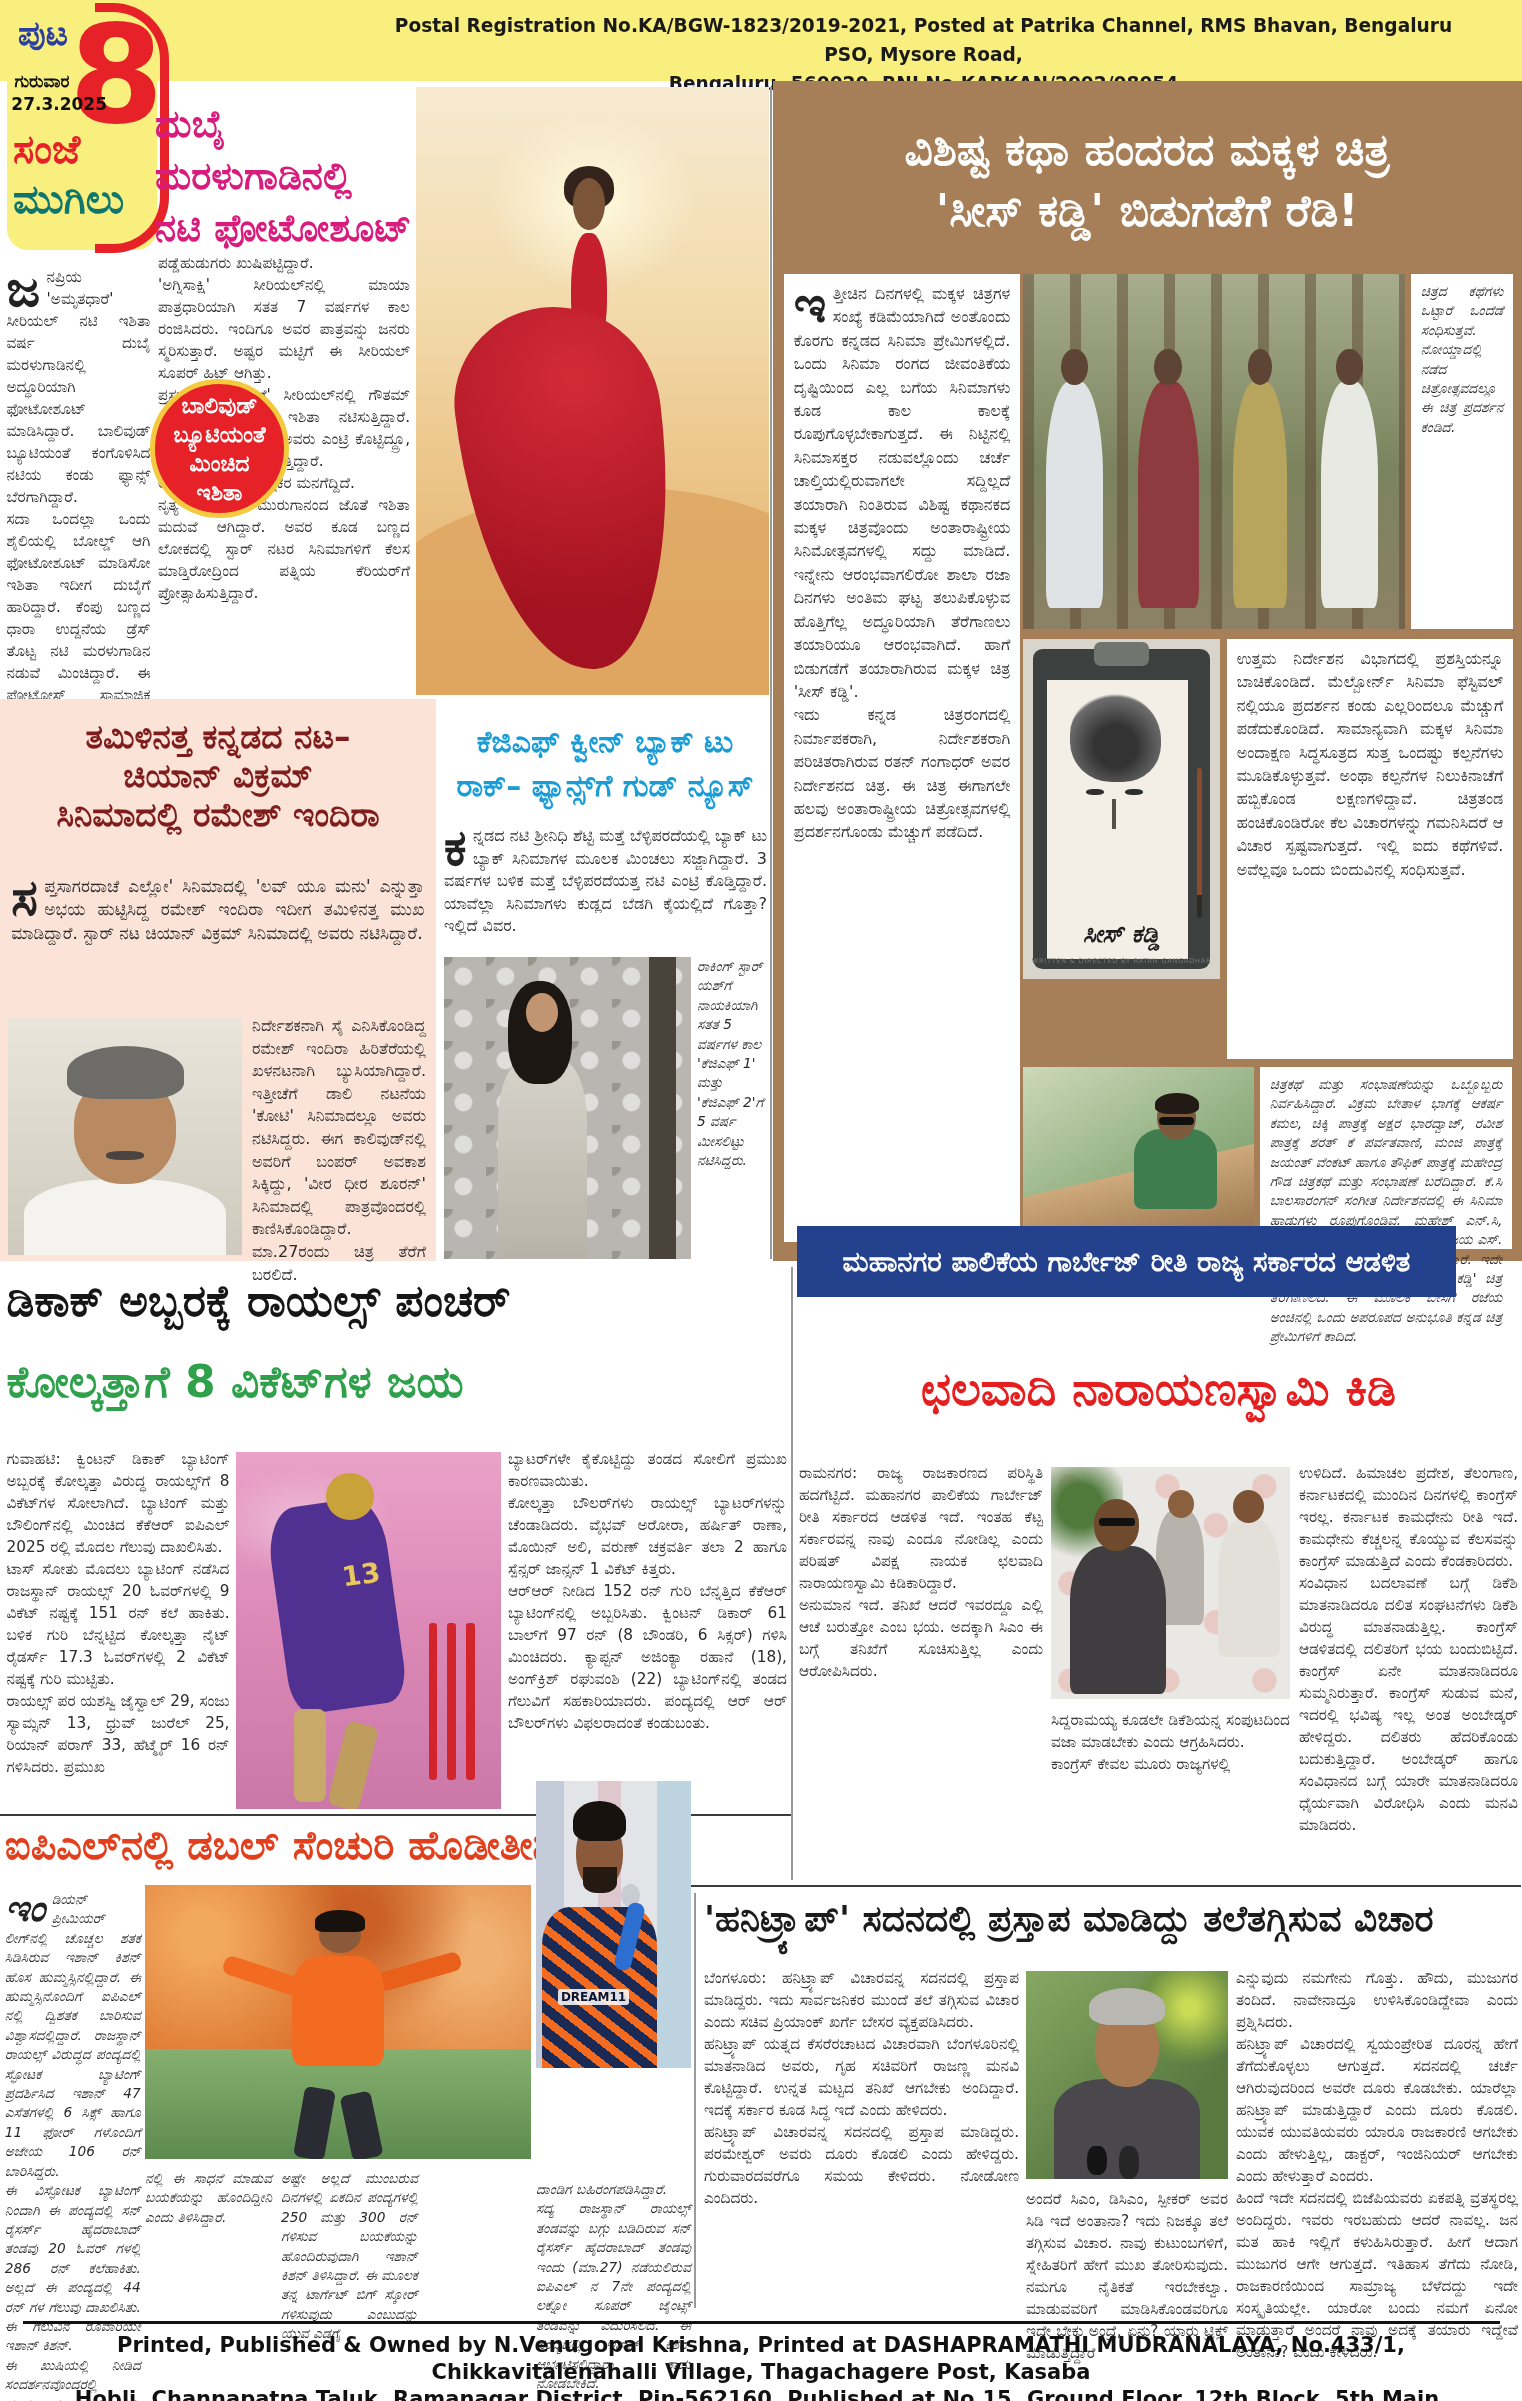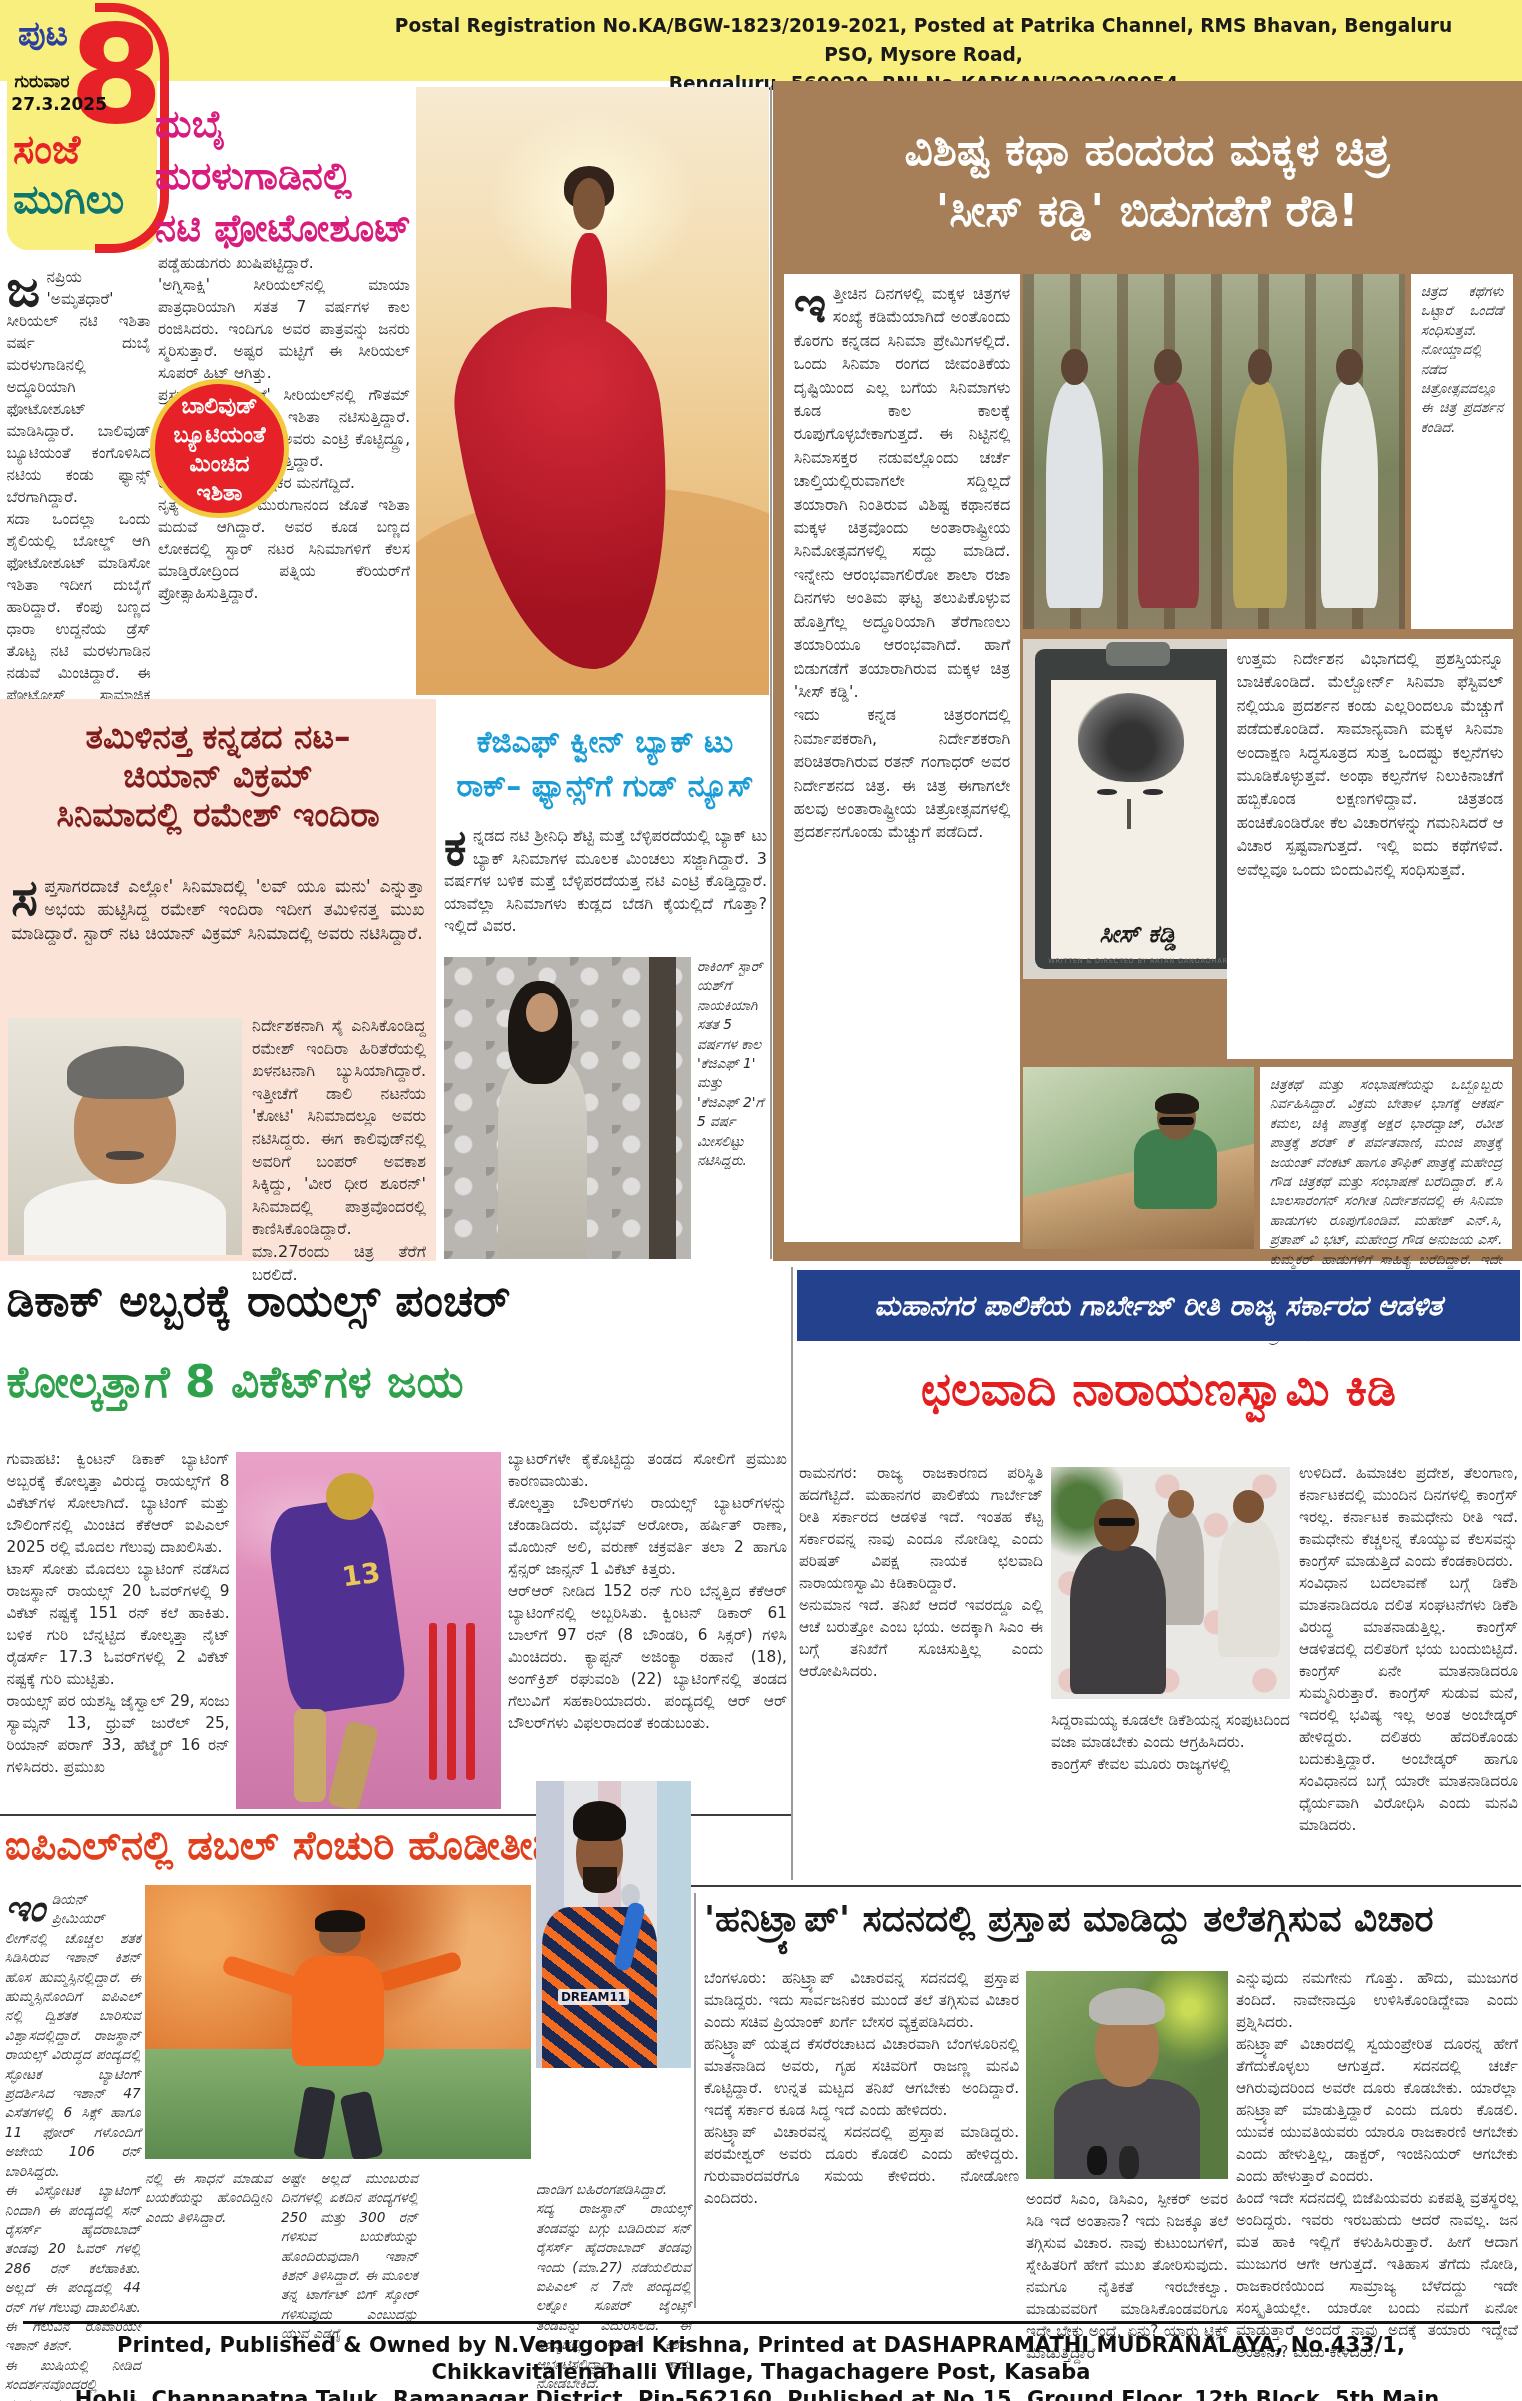--- a/index.html
+++ b/index.html
@@ -193,21 +193,21 @@
         <div class="fhead"></div>
       </div>
     <div class="fig" style="left:55%;background:#b7a55e;width:14%;">
         <div class="fhead"></div>
       </div>
     <div class="fig" style="left:78%;background:#e9e9e3;width:15%;">
         <div class="fhead"></div>
       </div>
   </div>
   <div class="abs white-panel body-txt body-sm" style="left:1411px;top:274px;width:102px;height:355px;">ಚಿತ್ರದ ಕಥೆಗಳು ಒಟ್ಟಾರೆ ಒಂದೆಡೆ ಸಂಧಿಸುತ್ತವೆ. ನೋಯ್ಡಾದಲ್ಲಿ ನಡೆದ ಚಿತ್ರೋತ್ಸವದಲ್ಲೂ ಈ ಚಿತ್ರ ಪ್ರದರ್ಶನ ಕಂಡಿದೆ.</div>
-  <div class="abs ph ph-poster" style="left:1023px;top:639px;width:197px;height:340px;padding-left:33px;">
+  <div class="abs ph ph-poster" style="left:1023px;top:639px;width:197px;height:340px;">
     <div class="board"></div>
     <div class="paper"></div>
     <div class="clip"></div>
     <div class="phair"></div>
     <div class="peye1"></div>
     <div class="peye2"></div>
     <div class="pnose"></div>
     <div class="pencil"></div>
     <div class="poster-title">ಸೀಸ್ ಕಡ್ಡಿ</div>
     <div class="poster-credit">WRITTEN &amp; DIRECTED BY RATAN GANGADHAR</div>
@@ -264,21 +264,21 @@
     <div class="st1"></div>
     <div class="st2"></div>
     <div class="st3"></div>
   </div>
   <div class="abs body-txt" style="left:508px;top:1448px;width:279px;height:362px;">ಬ್ಯಾಟರ್‌ಗಳೇ ಕೈಕೊಟ್ಟಿದ್ದು ತಂಡದ ಸೋಲಿಗೆ ಪ್ರಮುಖ ಕಾರಣವಾಯಿತು.
 ಕೋಲ್ಕತ್ತಾ ಬೌಲರ್‌ಗಳು ರಾಯಲ್ಸ್ ಬ್ಯಾಟರ್‌ಗಳನ್ನು ಚೆಂಡಾಡಿದರು. ವೈಭವ್ ಅರೋರಾ, ಹರ್ಷಿತ್ ರಾಣಾ, ಮೊಯಿನ್ ಅಲಿ, ವರುಣ್ ಚಕ್ರವರ್ತಿ ತಲಾ 2 ಹಾಗೂ ಸ್ಪೆನ್ಸರ್ ಜಾನ್ಸನ್ 1 ವಿಕೆಟ್ ಕಿತ್ತರು.
 ಆರ್‌ಆರ್ ನೀಡಿದ 152 ರನ್ ಗುರಿ ಬೆನ್ನತ್ತಿದ ಕೆಕೆಆರ್ ಬ್ಯಾಟಿಂಗ್‌ನಲ್ಲಿ ಅಬ್ಬರಿಸಿತು. ಕ್ವಿಂಟನ್ ಡಿಕಾರ್ 61 ಬಾಲ್‌ಗೆ 97 ರನ್ (8 ಬೌಂಡರಿ, 6 ಸಿಕ್ಸರ್) ಗಳಿಸಿ ಮಿಂಚಿದರು. ಕ್ಯಾಪ್ಟನ್ ಅಜಿಂಕ್ಯಾ ರಹಾನೆ (18), ಅಂಗ್‌ಕ್ರಿಶ್ ರಘುವಂಶಿ (22) ಬ್ಯಾಟಿಂಗ್‌ನಲ್ಲಿ ತಂಡದ ಗೆಲುವಿಗೆ ಸಹಕಾರಿಯಾದರು. ಪಂದ್ಯದಲ್ಲಿ ಆರ್ ಆರ್ ಬೌಲರ್‌ಗಳು ವಿಫಲರಾದಂತೆ ಕಂಡುಬಂತು.</div>
   <div class="abs rule-h" style="left:0;top:1814px;width:791px;height:1.6px;"></div>
   <div class="abs rule-v" style="left:791px;top:1267px;width:1.6px;height:613px;"></div>
 
-  <div class="abs strip-blue" style="left:797px;top:1270px;width:723px;height:71px;line-height:71px;font-style:italic;">ಮಹಾನಗರ ಪಾಲಿಕೆಯ ಗಾರ್ಬೇಜ್ ರೀತಿ ರಾಜ್ಯ ಸರ್ಕಾರದ ಆಡಳಿತ</div>
+  <div class="abs strip-blue" style="left:797px;top:1226px;width:659px;height:71px;line-height:71px;">ಮಹಾನಗರ ಪಾಲಿಕೆಯ ಗಾರ್ಬೇಜ್ ರೀತಿ ರಾಜ್ಯ ಸರ್ಕಾರದ ಆಡಳಿತ</div>
   <div class="abs hl-red" style="left:797px;top:1362px;width:723px;">ಛಲವಾದಿ ನಾರಾಯಣಸ್ವಾಮಿ ಕಿಡಿ</div>
   <div class="abs body-txt" style="left:799px;top:1462px;width:244px;height:413px;">ರಾಮನಗರ: ರಾಜ್ಯ ರಾಜಕಾರಣದ ಪರಿಸ್ಥಿತಿ ಹದಗೆಟ್ಟಿದೆ. ಮಹಾನಗರ ಪಾಲಿಕೆಯ ಗಾರ್ಬೇಜ್ ರೀತಿ ಸರ್ಕಾರದ ಆಡಳಿತ ಇದೆ. ಇಂತಹ ಕೆಟ್ಟ ಸರ್ಕಾರವನ್ನ ನಾವು ಎಂದೂ ನೋಡಿಲ್ಲ ಎಂದು ಪರಿಷತ್ ವಿಪಕ್ಷ ನಾಯಕ ಛಲವಾದಿ ನಾರಾಯಣಸ್ವಾಮಿ ಕಿಡಿಕಾರಿದ್ದಾರೆ.
 ಅನುಮಾನ ಇದೆ. ತನಿಖೆ ಆದರೆ ಇವರದ್ದೂ ಎಲ್ಲಿ ಆಚೆ ಬರುತ್ತೋ ಎಂಬ ಭಯ. ಅದಕ್ಕಾಗಿ ಸಿಎಂ ಈ ಬಗ್ಗೆ ತನಿಖೆಗೆ ಸೂಚಿಸುತ್ತಿಲ್ಲ ಎಂದು ಆರೋಪಿಸಿದರು.</div>
   <div class="abs ph ph-press" style="left:1051px;top:1467px;width:239px;height:232px;">
     <div class="banner"></div>
     <div class="plant"></div>
     <div class="m2"></div>
     <div class="m2h"></div>
     <div class="m3"></div>
     <div class="m3h"></div>

